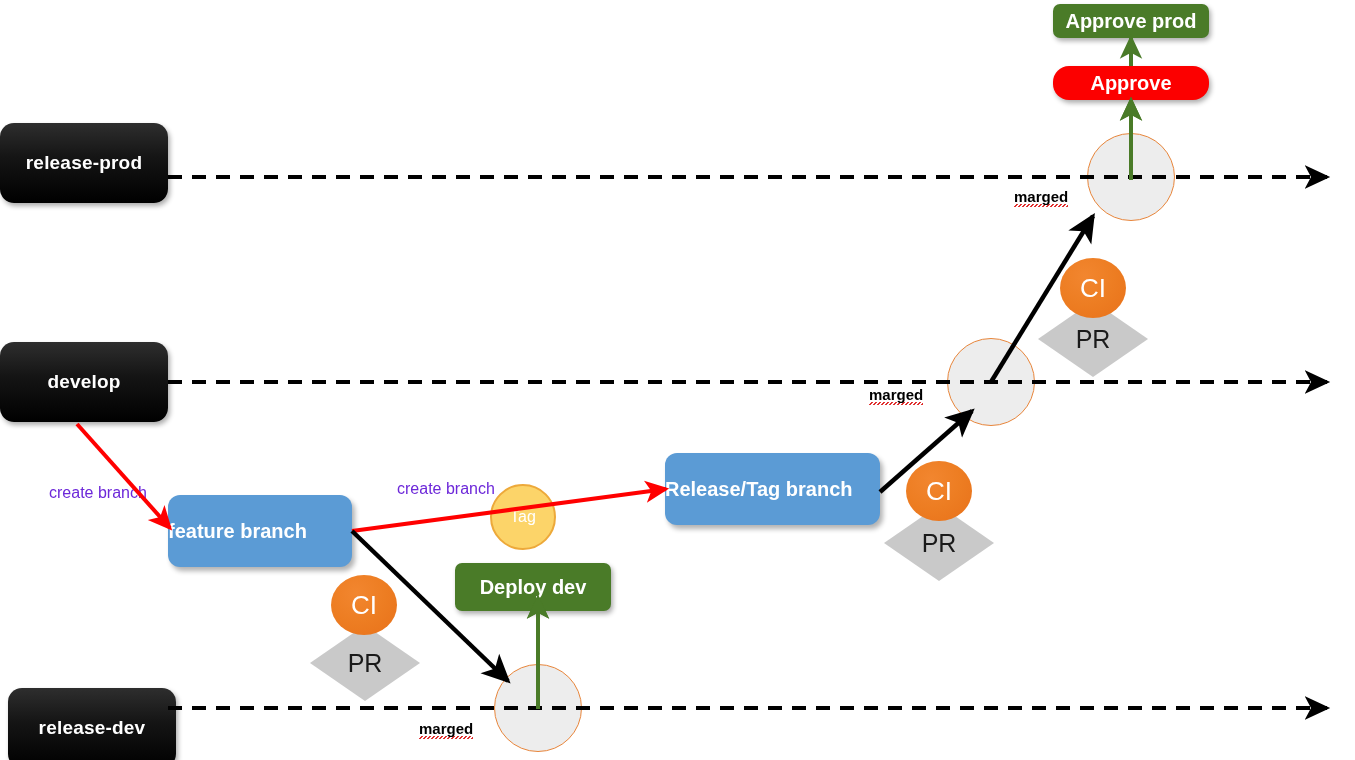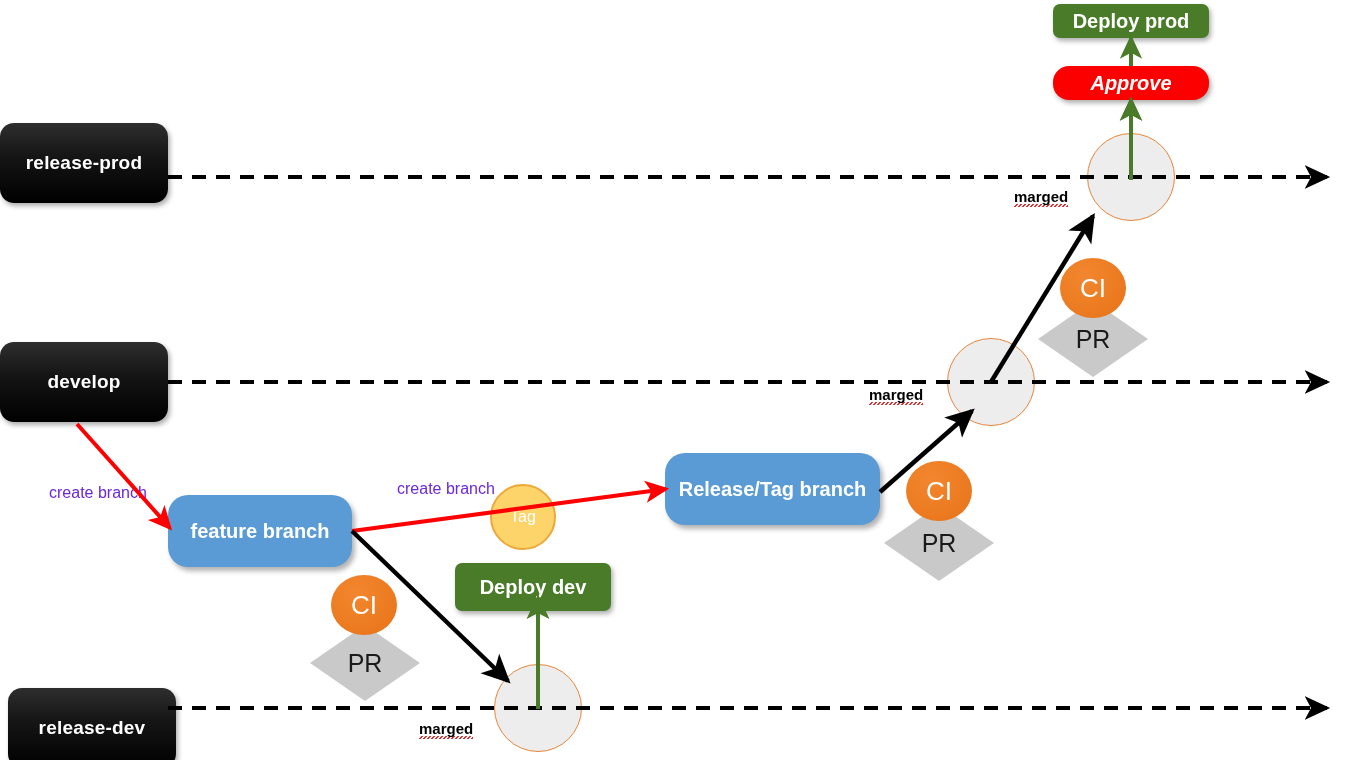--- a/index.html
+++ b/index.html
@@ -44,22 +44,22 @@
     letter-spacing: 0.2px;
     box-shadow: 2px 3px 5px rgba(0,0,0,0.33);
   }
 
   
   .branch-box {
     position: absolute;
     box-sizing: border-box;
     display: flex;
     align-items: center;
-    justify-content: center;
-    border-radius: 20px;
+    justify-content: flex-start;
+    border-radius: 12px;
     background: #5b9bd5;
     color: #ffffff;
     font-weight: bold;
     font-size: 20px;
     box-shadow: 3px 4px 5px rgba(0,0,0,0.3);
   }
 
   
   .action-btn {
     position: absolute;
@@ -67,21 +67,21 @@
     display: flex;
     align-items: center;
     justify-content: center;
     border-radius: 7px;
     color: #ffffff;
     font-weight: bold;
     font-size: 20px;
     box-shadow: 2px 3px 5px rgba(0,0,0,0.32);
   }
   .action-deploy { background: #4a7b28; }
-  .action-approve { background: #fc0000; border-radius: 16px; font-style: italic; }
+  .action-approve { background: #fc0000; border-radius: 16px; }
 
   
   .ci-circle {
     position: absolute;
     box-sizing: border-box;
     display: flex;
     align-items: center;
     justify-content: center;
     border-radius: 50%;
     background: radial-gradient(circle at 38% 30%, #f2862f 0%, #ed7d22 50%, #e8711a 100%);
@@ -244,21 +244,21 @@
   </div>
 
   <div class="branch-box" style="left:168px; top:495px; width:184px; height:72px;">
     <span>feature branch</span>
   </div>
   <div class="branch-box" style="left:665px; top:453px; width:215px; height:72px;">
     <span>Release/Tag branch</span>
   </div>
 
   <div class="action-btn action-deploy" style="left:1053px; top:4px; width:156px; height:34px;">
-    <span>Deploy prod</span>
+    <span>Approve prod</span>
   </div>
   <div class="action-btn action-approve" style="left:1053px; top:66px; width:156px; height:34px;">
     <span>Approve</span>
   </div>
   <div class="action-btn action-deploy" style="left:455px; top:563px; width:156px; height:48px;">
     <span>Deploy dev</span>
   </div>
 
   <div class="pr-diamond" style="left:310px; top:625px; width:110px; height:76px;">
     <div class="dshape"></div>

